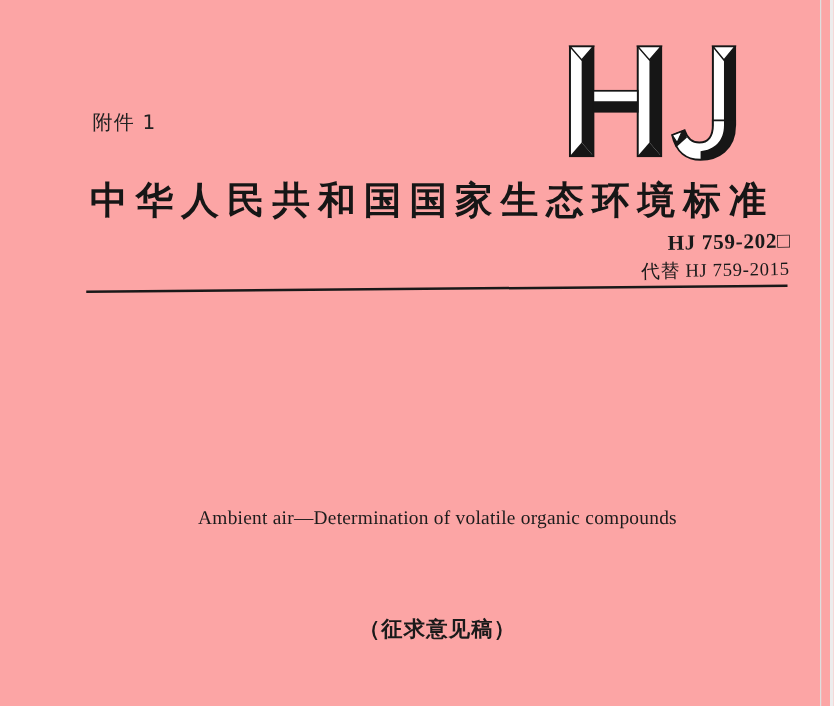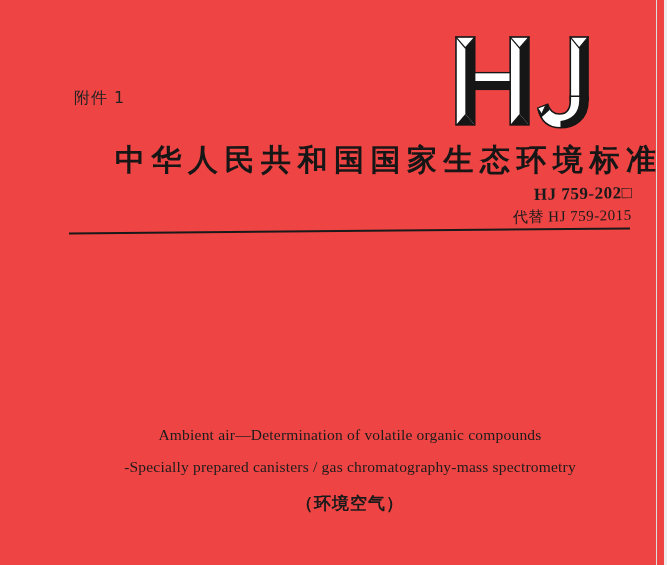--- a/index.html
+++ b/index.html
@@ -4,21 +4,21 @@
 <style>
   html, body {
     margin: 0;
     padding: 0;
     background: #ffffff;
   }
   #page {
     position: relative;
     width: 667px;
     height: 565px;
-    background: #ef4444;
+    background: #fca5a5;
     overflow: hidden;
     color: #1b1b1b;
     font-family: "Liberation Serif", "DejaVu Serif", serif;
   }
   .abs { position: absolute; }
 
   .attachment-label {
     left: 74px; top: 88px;
     font-family: "DejaVu Sans", "Liberation Sans", sans-serif;
     font-size: 16px;
@@ -33,21 +33,20 @@
   }
 
   .org-title {
     left: 72px; top: 140px;
     font-family: "Liberation Serif", "DejaVu Serif", serif;
     font-weight: 700;
     font-size: 30px;
     letter-spacing: 6.5px;
     white-space: nowrap;
     color: #161616;
-    margin-left: 43px;
   }
 
   .std-number {
     right: 35px; top: 184px;
     font-size: 17px;
     font-weight: 600;
     letter-spacing: 0.5px;
     transform: rotate(-1.1deg);
     color: #1a1a1a;
   }
@@ -84,21 +83,21 @@
   .title-zh-1 { top: 316px; }
   .title-zh-2 { top: 360px; }
 
   .title-en {
     font-size: 15.5px;
     font-weight: 400;
     color: #1c1c1c;
     letter-spacing: 0.2px;
     white-space: nowrap;
   }
-  .title-en-1 { top: 426px; text-align: center; }
+  .title-en-1 { top: 406px; text-align: center; }
   .title-en-2 { top: 458px; }
 
   .draft-note {
     top: 492px;
     font-family: "DejaVu Sans", "Liberation Sans", sans-serif;
     font-weight: 700;
     font-size: 17px;
     letter-spacing: 1px;
     color: #1a1a1a;
   }
@@ -161,20 +160,19 @@
   <div class="abs std-number">HJ 759-202□</div>
 
   <div class="abs replaces">代替 HJ 759-2015</div>
 
   <div class="abs rule"></div>
 
 
 
   <div class="abs centered title-en title-en-1">Ambient air—Determination of volatile organic compounds</div>
 
-  <div class="abs centered title-en title-en-2">-Specially prepared canisters / gas chromatography-mass spectrometry</div>
 
-  <div class="abs centered draft-note">（环境空气）</div>
+  <div class="abs centered draft-note">（征求意见稿）</div>
 
   <div class="abs scan-edge-line"></div>
   <div class="abs scan-edge-strip"></div>
 
 </div>
 
 </body></html>

